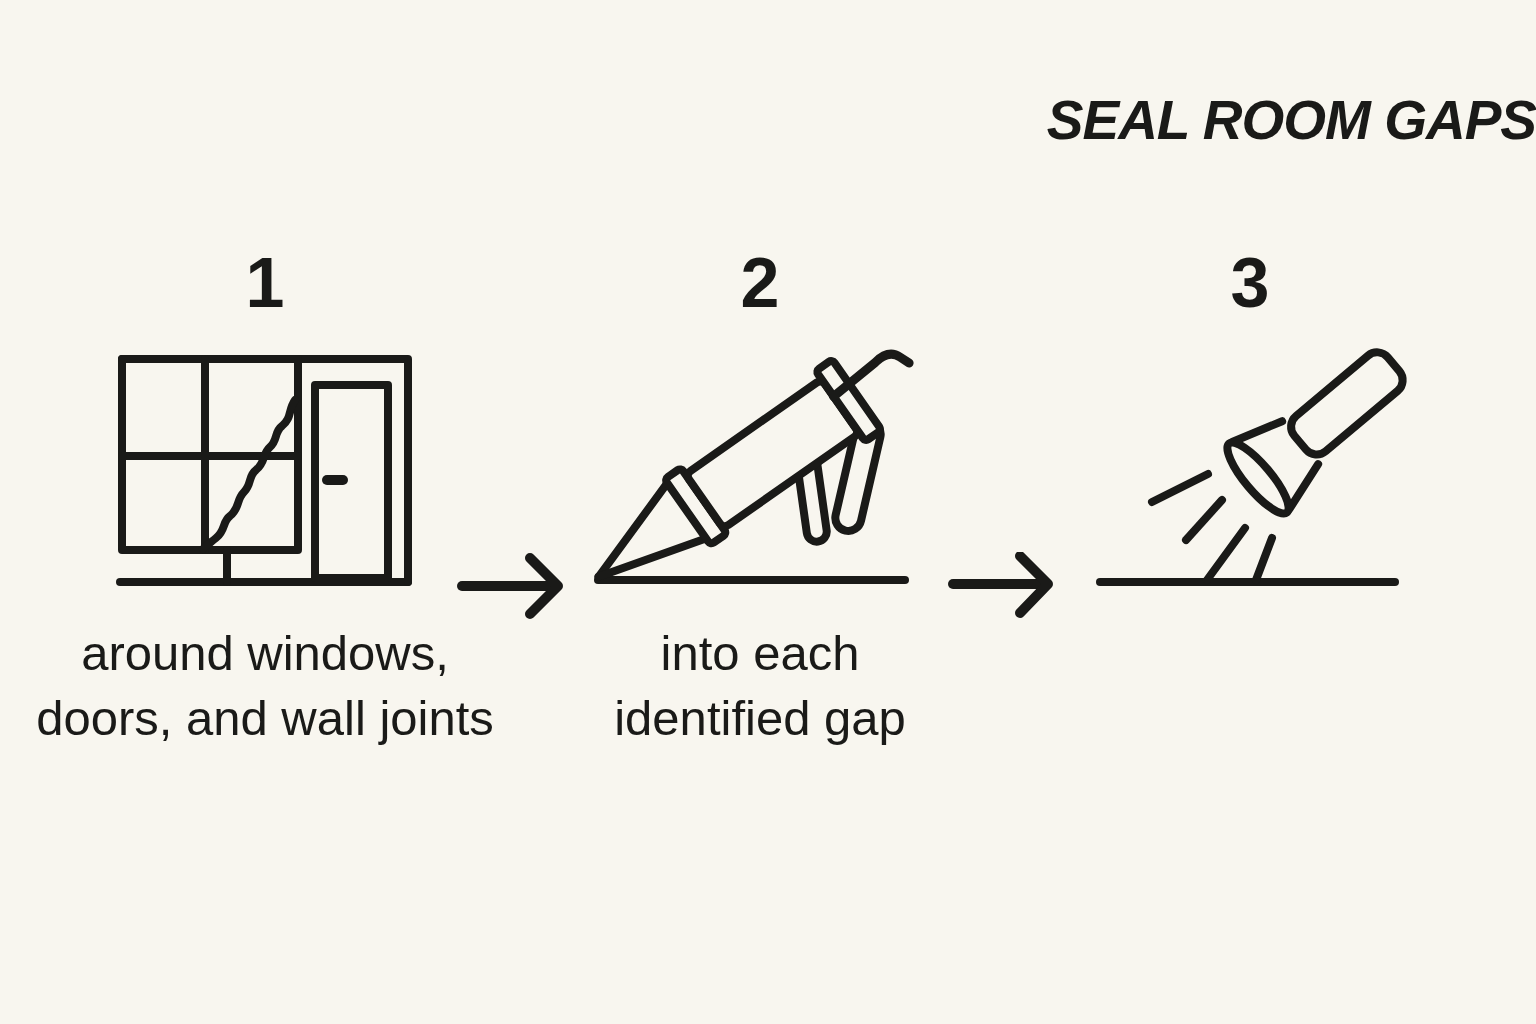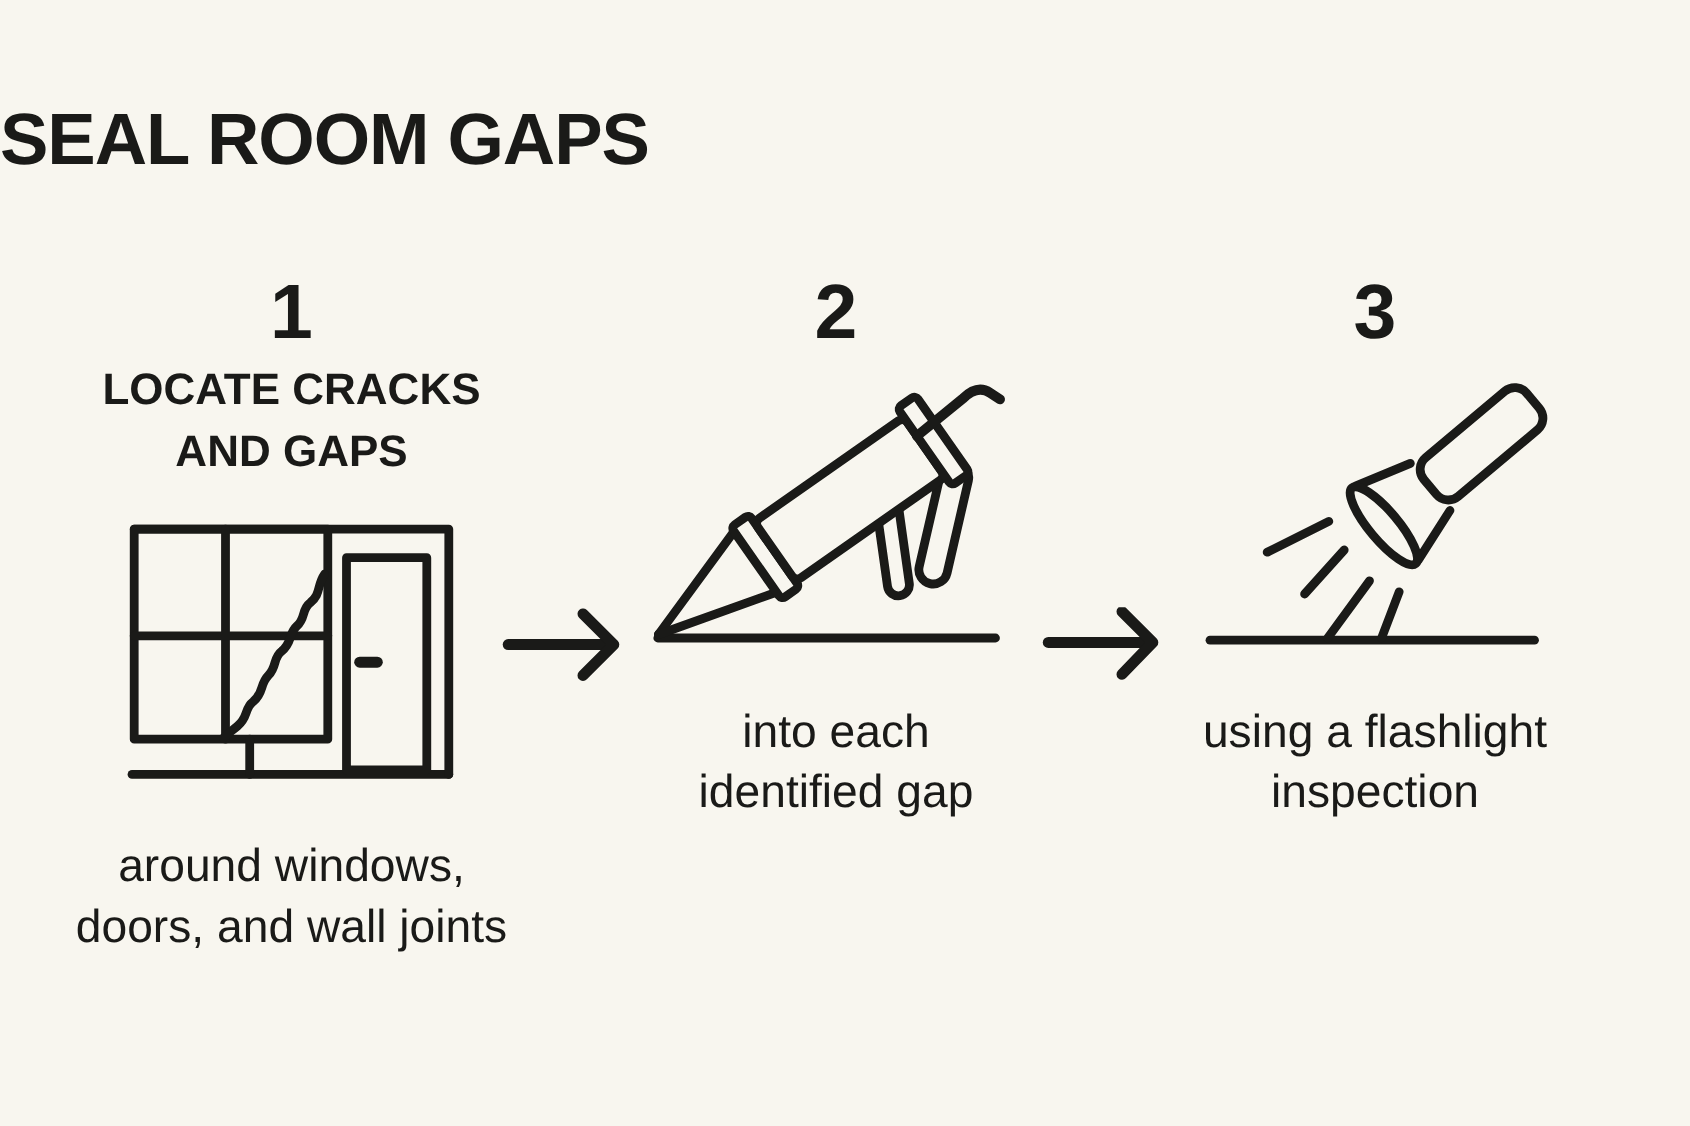--- a/index.html
+++ b/index.html
@@ -15,25 +15,26 @@
     width: 1536px;
     height: 1024px;
     background: var(--bg);
     overflow: hidden;
   }
   .title {
     position: absolute;
     top: 88px;
     left: 0;
     width: 100%;
-    text-align: left;
-    font-size: 66px;
+    text-align: right;
+    font-size: 55px;
     font-weight: bold;
     letter-spacing: -1px;
     color: var(--ink);
+    font-style: italic;
   }
   .step {
     position: absolute;
     top: 248px;
     width: 460px;
     text-align: center;
   }
   .step-1 { left: 35px; }
   .step-2 { left: 530px; }
   .step-3 { left: 1020px; }
@@ -49,22 +50,22 @@
     line-height: 1.42;
     white-space: pre-line;
   }
   .step-icon {
     display: block;
     margin: 15px auto 0 auto;
     width: 340px;
     height: 260px;
   }
   .step-caption {
-    margin-top: 44px;
-    font-size: 42px;
+    margin-top: 28px;
+    font-size: 49px;
     line-height: 1.32;
     white-space: pre-line;
   }
   .arrow {
     position: absolute;
     width: 115px;
     height: 70px;
   }
   .arrow-1 { left: 455px; top: 553px; }
   .arrow-2 { left: 945px; top: 552px; }
@@ -75,22 +76,20 @@
 </style>
 </head>
 <body>
 
 <div id="canvas">
 
   <div class="title">SEAL ROOM GAPS</div>
 
   <div class="step step-1">
     <div class="step-number">1</div>
-    <div class="step-heading">LOCATE CRACKS
-AND GAPS</div>
     <svg class="step-icon" viewBox="0 0 340 260" aria-hidden="true">
 
       <path class="st" d="M25,249 H313"></path>
 
       <path class="st" d="M27,26 H313 V249"></path>
 
       <rect class="st" x="27" y="26" width="176" height="191"></rect>
       <path class="st" d="M110,26 V217"></path>
       <path class="st" d="M27,123 H203"></path>
 
@@ -153,17 +152,15 @@
       <path class="st" d="M165,195 L127,247"></path>
       <path class="st" d="M192,205 L176,247"></path>
 
       <g transform="translate(178,145) rotate(-40)">
         <rect class="stf" x="55" y="-23" width="122" height="46" rx="14"></rect>
         <path class="st" d="M4,-44 L55,-28"></path>
         <path class="st" d="M4,44 L55,28"></path>
         <ellipse class="stf" cx="0" cy="0" rx="13" ry="45"></ellipse>
       </g>
     </svg>
-    <div class="step-caption">using a flashlight
-inspection</div>
   </div>
 
 </div>
 
 </body></html>

